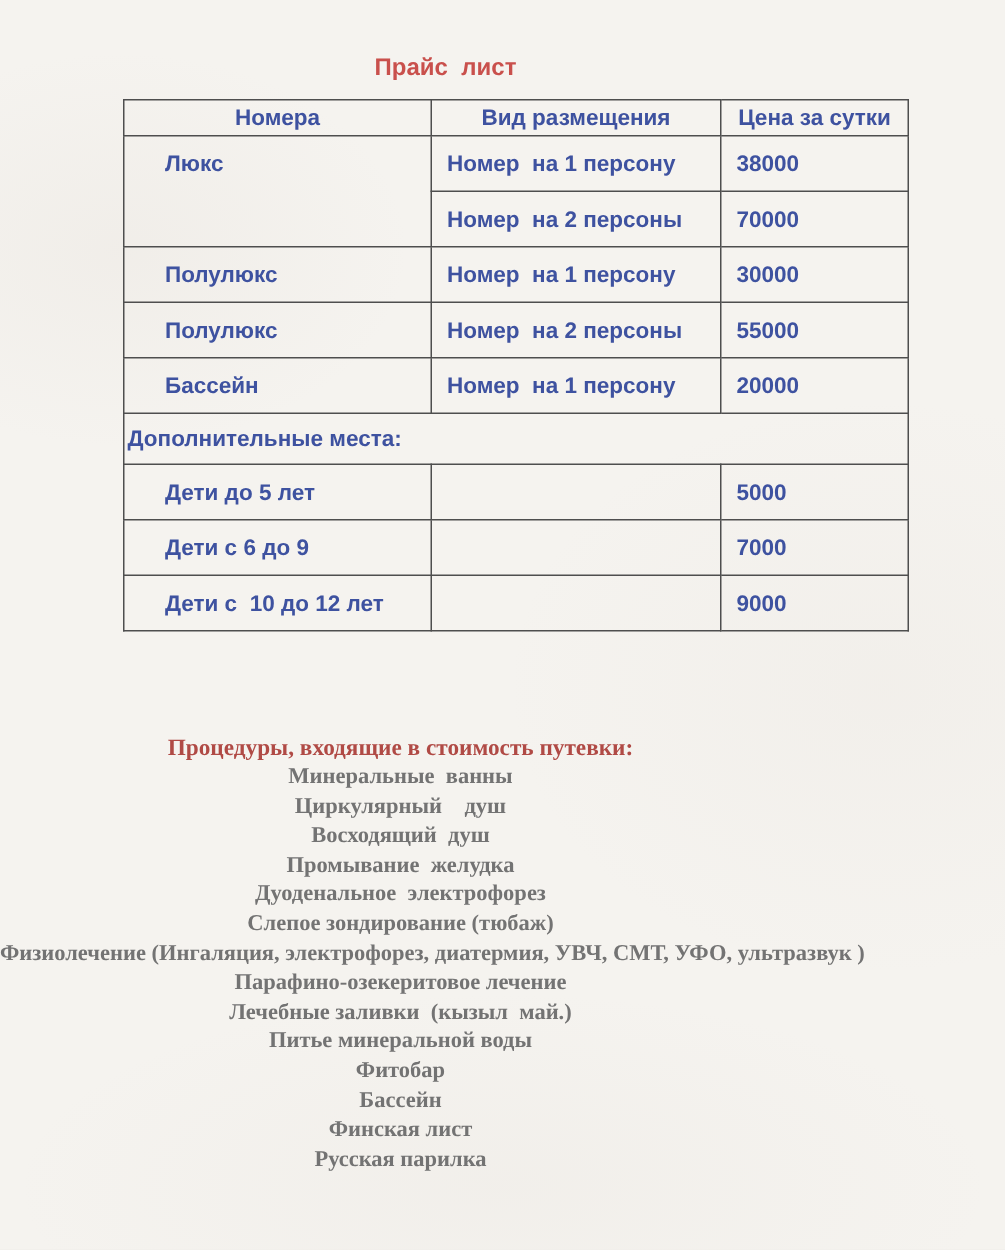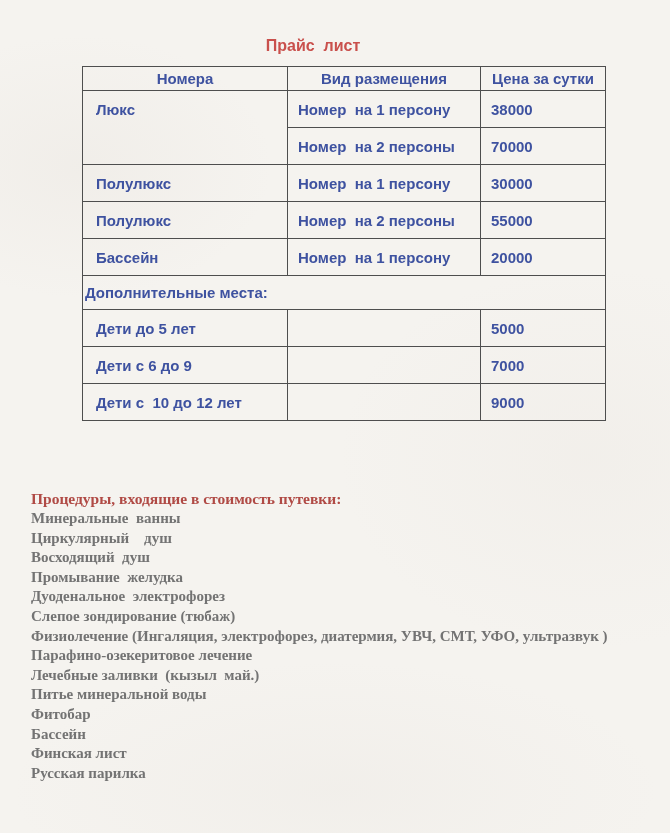--- a/index.html
+++ b/index.html
@@ -19,21 +19,21 @@
     position: absolute; inset: 0;
     background:
       radial-gradient(ellipse 320px 220px at 12% 20%, rgba(214,205,196,0.14), transparent 60%),
       radial-gradient(ellipse 420px 320px at 88% 55%, rgba(214,205,196,0.10), transparent 60%),
       radial-gradient(ellipse 500px 200px at 50% 95%, rgba(210,202,194,0.10), transparent 65%);
     pointer-events: none;
   }
 
   .doc-title {
     position: absolute;
-    left: 16px; top: 37px; width: 594px;
+    left: 0; top: 37px; width: 594px;
     text-align: center;
     font-size: 16px;
     font-weight: bold;
     color: #c9504c;
     white-space: pre;
   }
 
   table.price-table {
     position: absolute;
     left: 82px; top: 66px;
@@ -56,31 +56,30 @@
     padding: 2px 4px;
     text-align: center;
     vertical-align: middle;
   }
   .price-table td {
     height: 37px;
     padding: 2px 10px;
     vertical-align: middle;
     text-align: left;
   }
-  td.name-cell { padding-left: 13px; }
+  td.name-cell { padding-left: 27px; }
   td.span-name { vertical-align: top; padding-top: 10px; }
   tr.extra-label-row td { height: 34px; padding-left: 2px; }
 
   .procedures {
     position: absolute;
     left: 0; top: 489px; width: 534px;
-    text-align: left;
+    text-align: center;
     font-family: "Liberation Serif", serif;
     font-weight: bold;
-    margin-left: 31px;
   }
   .proc-title {
     color: #b04a45;
     font-size: 15.5px;
     line-height: 20px;
     white-space: pre;
   }
   .proc-item {
     color: #737373;
     font-size: 15px;

